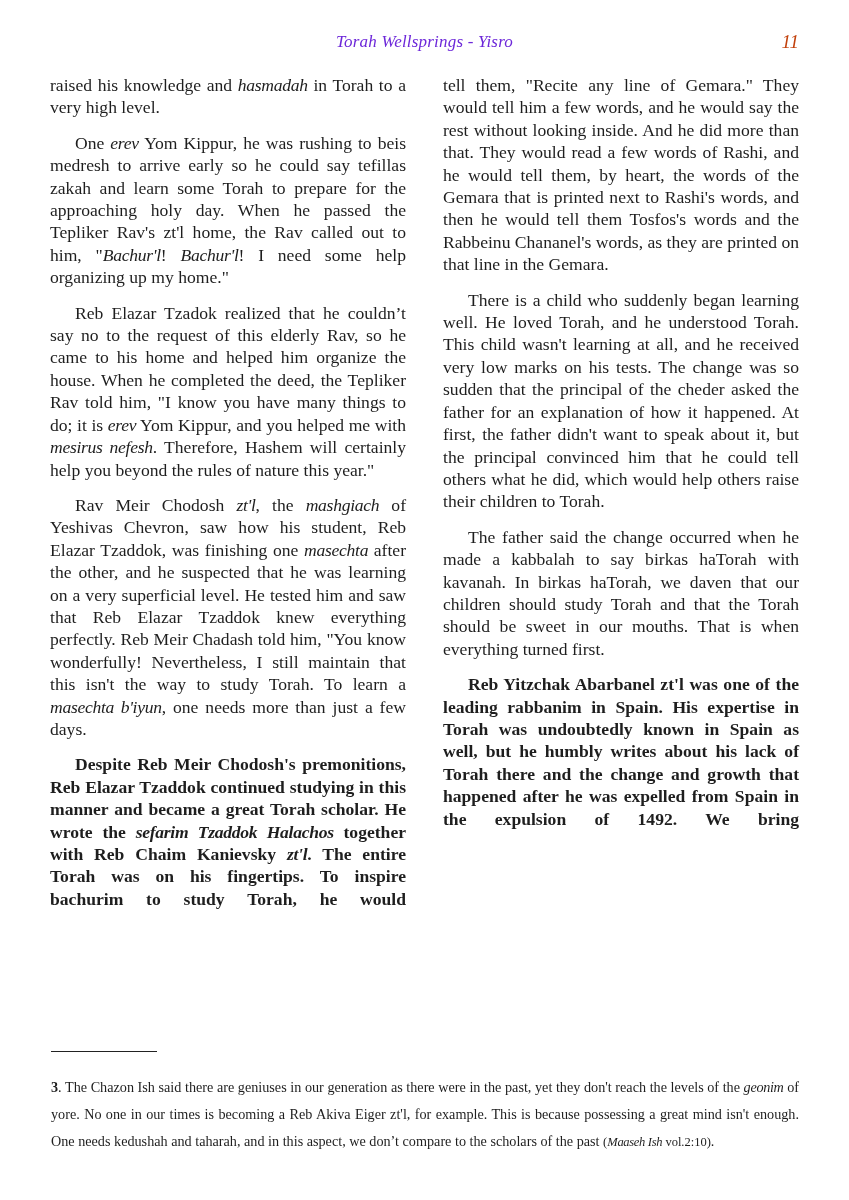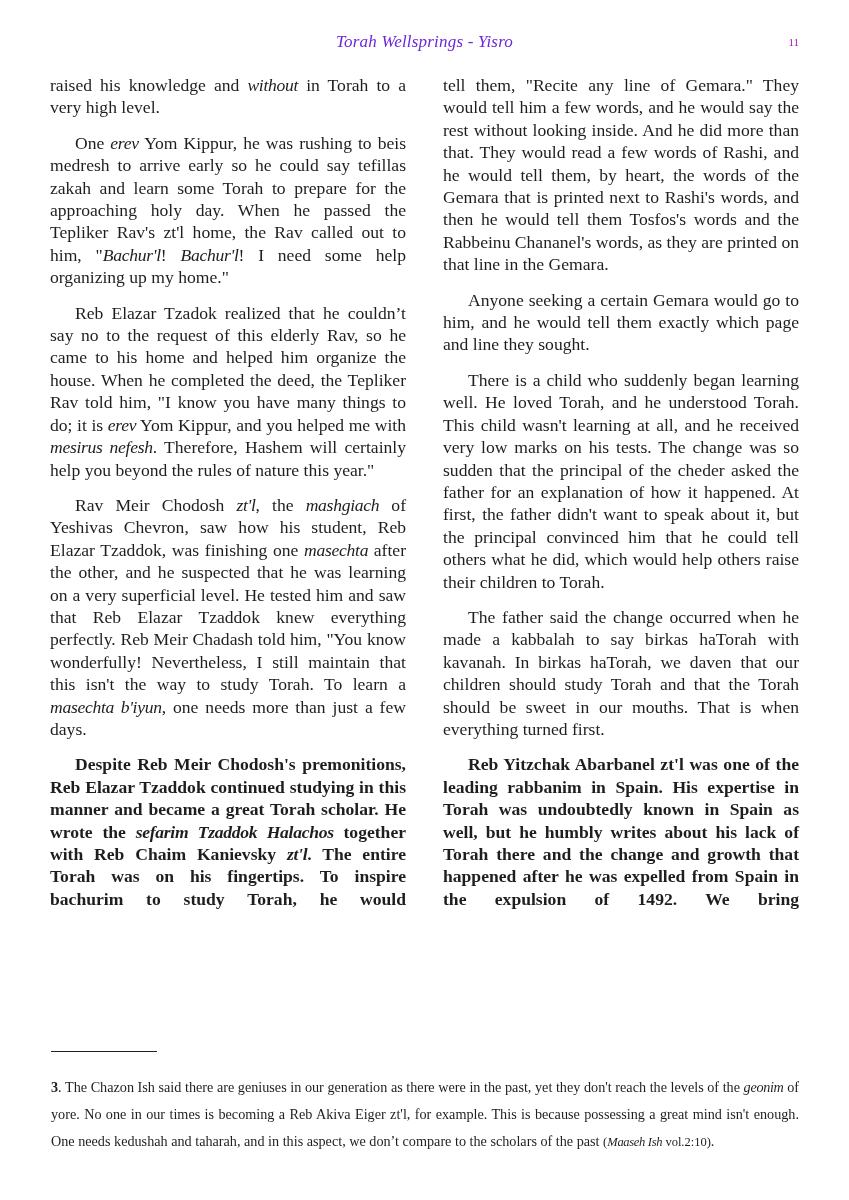--- a/index.html
+++ b/index.html
@@ -31,23 +31,24 @@
       font-style: italic;
       font-size: 17px;
       line-height: 24px;
       letter-spacing: 0.2px;
       color: #6d28d9;
     }
     .page-number {
       position: absolute;
       right: 50px;
       font-family: "Liberation Serif", serif;
-      font-size: 11px;
+      font-style: italic;
+      font-size: 19px;
       line-height: 24px;
-      color: #a21caf;
+      color: #c2410c;
     }
     .column {
       position: absolute;
       top: 74px;
       width: 356px;
       font-family: "Liberation Serif", serif;
       font-size: 17.6px;
       line-height: 22.4px;
       text-align: justify;
       hyphens: none;
@@ -96,29 +97,28 @@
 </head>
 <body>
 
 <header class="running-header">
   <div class="running-title">Torah Wellsprings - Yisro</div>
   <div class="page-number">11</div>
 </header>
 
 <main>
   <section class="column col-left">
-      <p class="para first"><span>raised his knowledge and </span><em>without</em><span> in Torah to a very high level.</span></p>
+      <p class="para first"><span>raised his knowledge and </span><em>hasmadah</em><span> in Torah to a very high level.</span></p>
       <p class="para"><span>One </span><em>erev</em><span> Yom Kippur, he was rushing to beis medresh to arrive early so he could say tefillas zakah and learn some Torah to prepare for the approaching holy day. When he passed the Tepliker Rav's zt'l home, the Rav called out to him, "</span><em>Bachur'l</em><span>! </span><em>Bachur'l</em><span>! I need some help organizing up my home."</span></p>
       <p class="para"><span>Reb Elazar Tzadok realized that he couldn’t say no to the request of this elderly Rav, so he came to his home and helped him organize the house. When he completed the deed, the Tepliker Rav told him, "I know you have many things to do; it is </span><em>erev</em><span> Yom Kippur, and you helped me with </span><em>mesirus nefesh</em><span>. Therefore, Hashem will certainly help you beyond the rules of nature this year."</span></p>
       <p class="para"><span>Rav Meir Chodosh </span><em>zt'l</em><span>, the </span><em>mashgiach</em><span> of Yeshivas Chevron, saw how his student, Reb Elazar Tzaddok, was finishing one </span><em>masechta</em><span> after the other, and he suspected that he was learning on a very superficial level. He tested him and saw that Reb Elazar Tzaddok knew everything perfectly. Reb Meir Chadash told him, "You know wonderfully! Nevertheless, I still maintain that this isn't the way to study Torah. To learn a </span><em>masechta b'iyun</em><span>, one needs more than just a few days.</span></p>
       <p class="para cont-last"><span>Despite Reb Meir Chodosh's premonitions, Reb Elazar Tzaddok continued studying in this manner and became a great Torah scholar. He wrote the </span><em>sefarim Tzaddok Halachos</em><span> together with Reb Chaim Kanievsky </span><em>zt'l</em><span>. The entire Torah was on his fingertips. To inspire bachurim to study Torah, he would</span></p>
     </section>
   <section class="column col-right">
       <p class="para first"><span>tell them, "Recite any line of Gemara." They would tell him a few words, and he would say the rest without looking inside. And he did more than that. They would read a few words of Rashi, and he would tell them, by heart, the words of the Gemara that is printed next to Rashi's words, and then he would tell them Tosfos's words and the Rabbeinu Chananel's words, as they are printed on that line in the Gemara.</span></p>
-      <p class="para"><span>Anyone seeking a certain Gemara would go to him, and he would tell them exactly which page and line they sought.</span></p>
       <p class="para"><span>There is a child who suddenly began learning well. He loved Torah, and he understood Torah. This child wasn't learning at all, and he received very low marks on his tests. The change was so sudden that the principal of the cheder asked the father for an explanation of how it happened. At first, the father didn't want to speak about it, but the principal convinced him that he could tell others what he did, which would help others raise their children to Torah.</span></p>
       <p class="para"><span>The father said the change occurred when he made a kabbalah to say birkas haTorah with kavanah. In birkas haTorah, we daven that our children should study Torah and that the Torah should be sweet in our mouths. That is when everything turned first.</span></p>
       <p class="para cont-last"><span>Reb Yitzchak Abarbanel zt'l was one of the leading rabbanim in Spain. His expertise in Torah was undoubtedly known in Spain as well, but he humbly writes about his lack of Torah there and the change and growth that happened after he was expelled from Spain in the expulsion of 1492. We bring</span></p>
     </section>
 </main>
 
 <div class="footnote-rule"></div>
 <section class="footnotes">
     <p class="fn" style="margin: 0px;"><span class="fn-num">3</span><span>. The Chazon Ish said there are geniuses in our generation as there were in the past, yet they don't reach the levels of the </span><em>geonim</em><span> of yore. No one in our times is becoming a Reb Akiva Eiger zt'l, for example. This is because possessing a great mind isn't enough. One needs kedushah and taharah, and in this aspect, we don’t compare to the scholars of the past </span><span class="fn-cite">(</span><em class="fn-cite">Maaseh Ish</em><span class="fn-cite"> vol.2:10)</span><span>.</span></p>
   </section>

